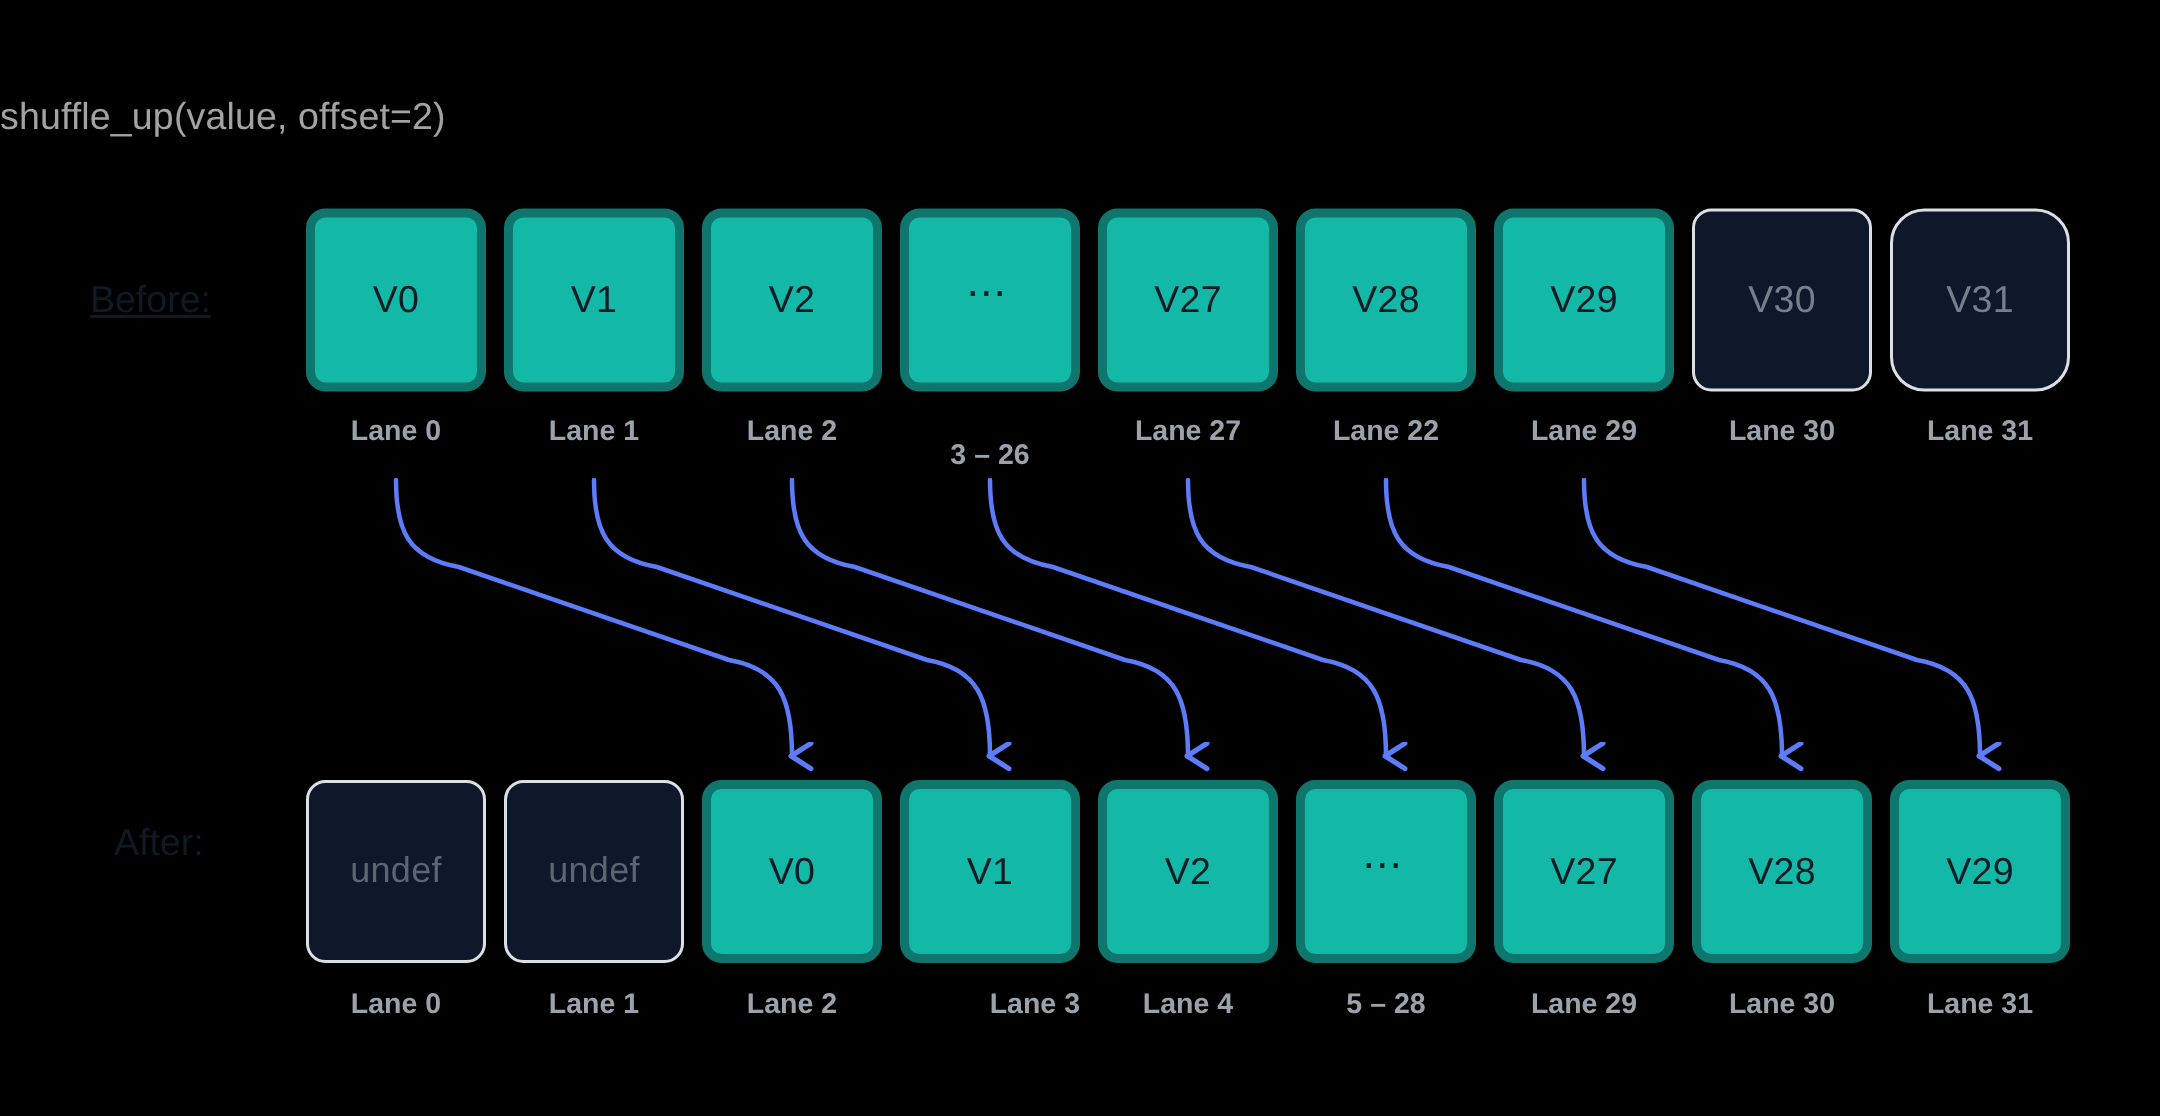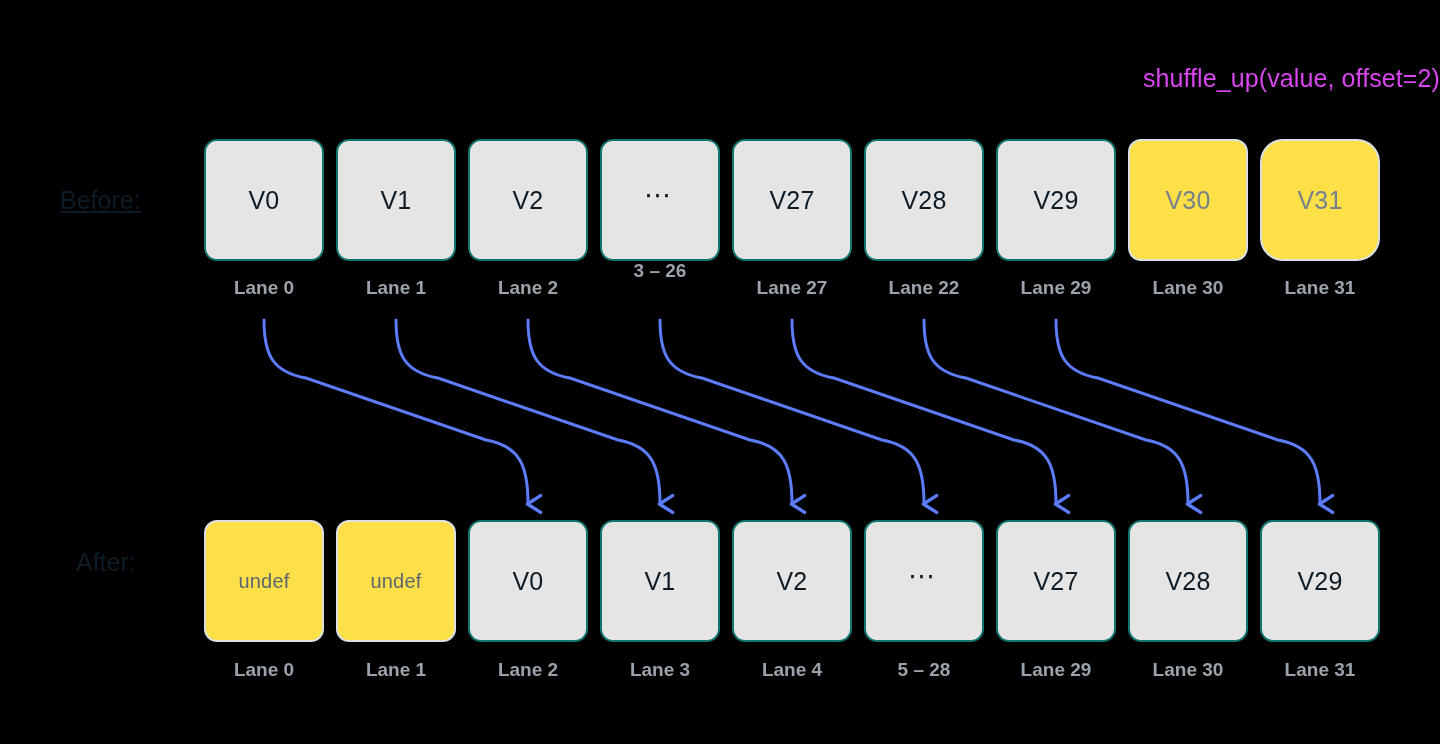--- a/index.html
+++ b/index.html
@@ -23,25 +23,25 @@
     width: 1440px;
     height: 744px;
   }
 
   
   .title {
     position: absolute;
     left: 0;
     top: 64px;
     width: 1440px;
-    text-align: right;
+    text-align: left;
     font-size: 25px;
     font-weight: 400;
     letter-spacing: 0.1px;
-    color: #d946ef;
+    color: #a3a3a3;
     white-space: pre;
   }
 
   
   .row-label {
     position: absolute;
     font-size: 25px;
     font-weight: 400;
     color: #0d1b26;
     white-space: pre;
@@ -59,37 +59,37 @@
     box-sizing: border-box;
     display: flex;
     align-items: center;
     justify-content: center;
     font-size: 25px;
     font-weight: 400;
     letter-spacing: 0.2px;
     white-space: pre;
   }
   .cell.active {
-    background: #e5e5e5;
-    border: 2px solid #0f766e;
+    background: #14b8a6;
+    border: 6px solid #0f766e;
     color: #0d1b26;
   }
   .cell.inactive {
-    background: #fde047;
+    background: #0f172a;
     border: 2px solid #dcdfe4;
     color: #76808c;
   }
   .cell.ellipsis {
     font-size: 27px;
     letter-spacing: 5px;
     color: #0d1b26;
     padding-bottom: 10px;
   }
   .cell.undef {
-    font-size: 20px;
+    font-size: 24px;
     color: #5c6670;
   }
 
   
   .lane-caption {
     position: absolute;
     width: 120px;
     text-align: center;
     font-size: 19px;
     font-weight: 700;
@@ -135,41 +135,41 @@
   </svg>
 
   <div id="before-cells">
       <div class="cell active" style="left: 204px; top: 139px;">V0</div>
       <div class="lane-caption" style="left: 204px; top: 277px;">Lane 0</div>
       <div class="cell active" style="left: 336px; top: 139px;">V1</div>
       <div class="lane-caption" style="left: 336px; top: 277px;">Lane 1</div>
       <div class="cell active" style="left: 468px; top: 139px;">V2</div>
       <div class="lane-caption" style="left: 468px; top: 277px;">Lane 2</div>
       <div class="cell active ellipsis" style="left: 600px; top: 139px;">⋯</div>
-      <div class="lane-caption" style="left: 600px; top: 260px;">3 – 26</div>
+      <div class="lane-caption" style="left: 600px; top: 293px;">3 – 26</div>
       <div class="cell active" style="left: 732px; top: 139px;">V27</div>
       <div class="lane-caption" style="left: 732px; top: 277px;">Lane 27</div>
       <div class="cell active" style="left: 864px; top: 139px;">V28</div>
       <div class="lane-caption" style="left: 864px; top: 277px;">Lane 22</div>
       <div class="cell active" style="left: 996px; top: 139px;">V29</div>
       <div class="lane-caption" style="left: 996px; top: 277px;">Lane 29</div>
       <div class="cell inactive" style="left: 1128px; top: 139px;">V30</div>
       <div class="lane-caption" style="left: 1128px; top: 277px;">Lane 30</div>
       <div class="cell inactive" style="left: 1260px; top: 139px; border-radius: 23px;">V31</div>
       <div class="lane-caption" style="left: 1260px; top: 277px;">Lane 31</div>
     </div>
   <div id="after-cells">
       <div class="cell inactive undef" style="left: 204px; top: 520px;">undef</div>
       <div class="lane-caption" style="left: 204px; top: 659px;">Lane 0</div>
       <div class="cell inactive undef" style="left: 336px; top: 520px;">undef</div>
       <div class="lane-caption" style="left: 336px; top: 659px;">Lane 1</div>
       <div class="cell active" style="left: 468px; top: 520px;">V0</div>
       <div class="lane-caption" style="left: 468px; top: 659px;">Lane 2</div>
       <div class="cell active" style="left: 600px; top: 520px;">V1</div>
-      <div class="lane-caption" style="left: 600px; top: 659px;">Lane 3</div>
+      <div class="lane-caption" style="left: 600px; top: 659px; text-align: right;">Lane 3</div>
       <div class="cell active" style="left: 732px; top: 520px;">V2</div>
       <div class="lane-caption" style="left: 732px; top: 659px;">Lane 4</div>
       <div class="cell active ellipsis" style="left: 864px; top: 520px;">⋯</div>
       <div class="lane-caption" style="left: 864px; top: 659px;">5 – 28</div>
       <div class="cell active" style="left: 996px; top: 520px;">V27</div>
       <div class="lane-caption" style="left: 996px; top: 659px;">Lane 29</div>
       <div class="cell active" style="left: 1128px; top: 520px;">V28</div>
       <div class="lane-caption" style="left: 1128px; top: 659px;">Lane 30</div>
       <div class="cell active" style="left: 1260px; top: 520px;">V29</div>
       <div class="lane-caption" style="left: 1260px; top: 659px;">Lane 31</div>

